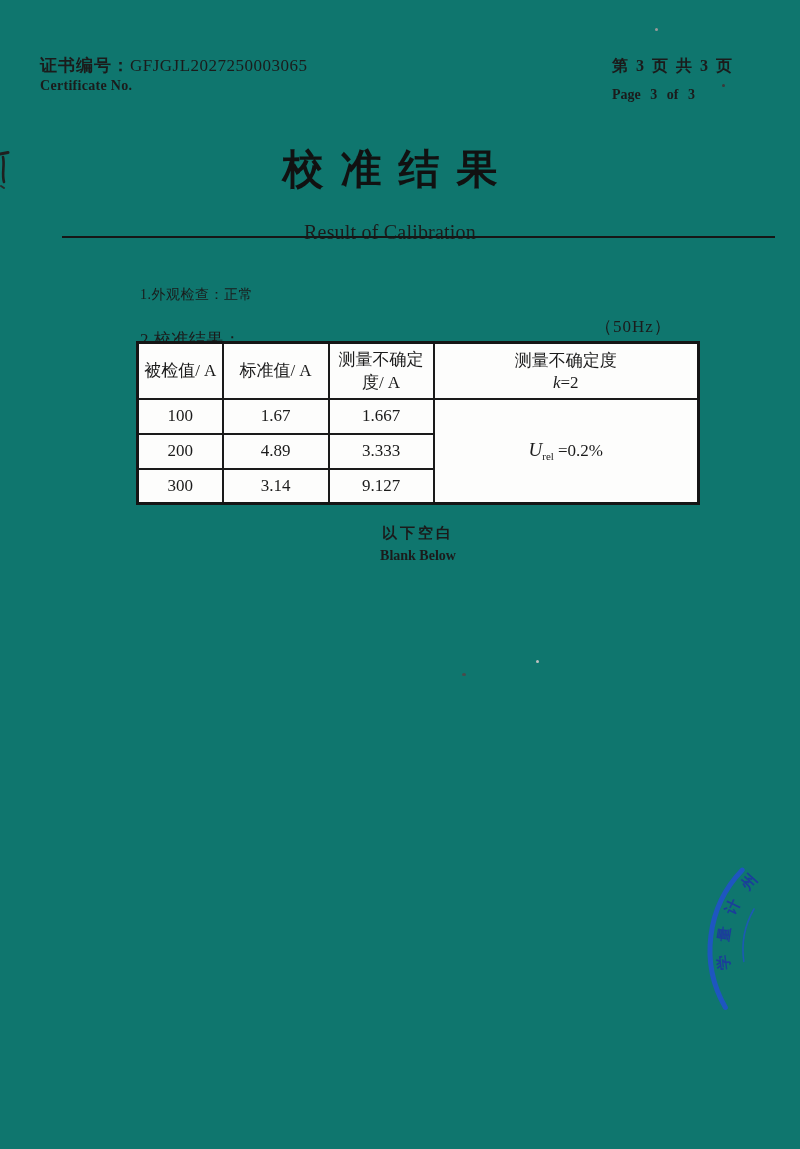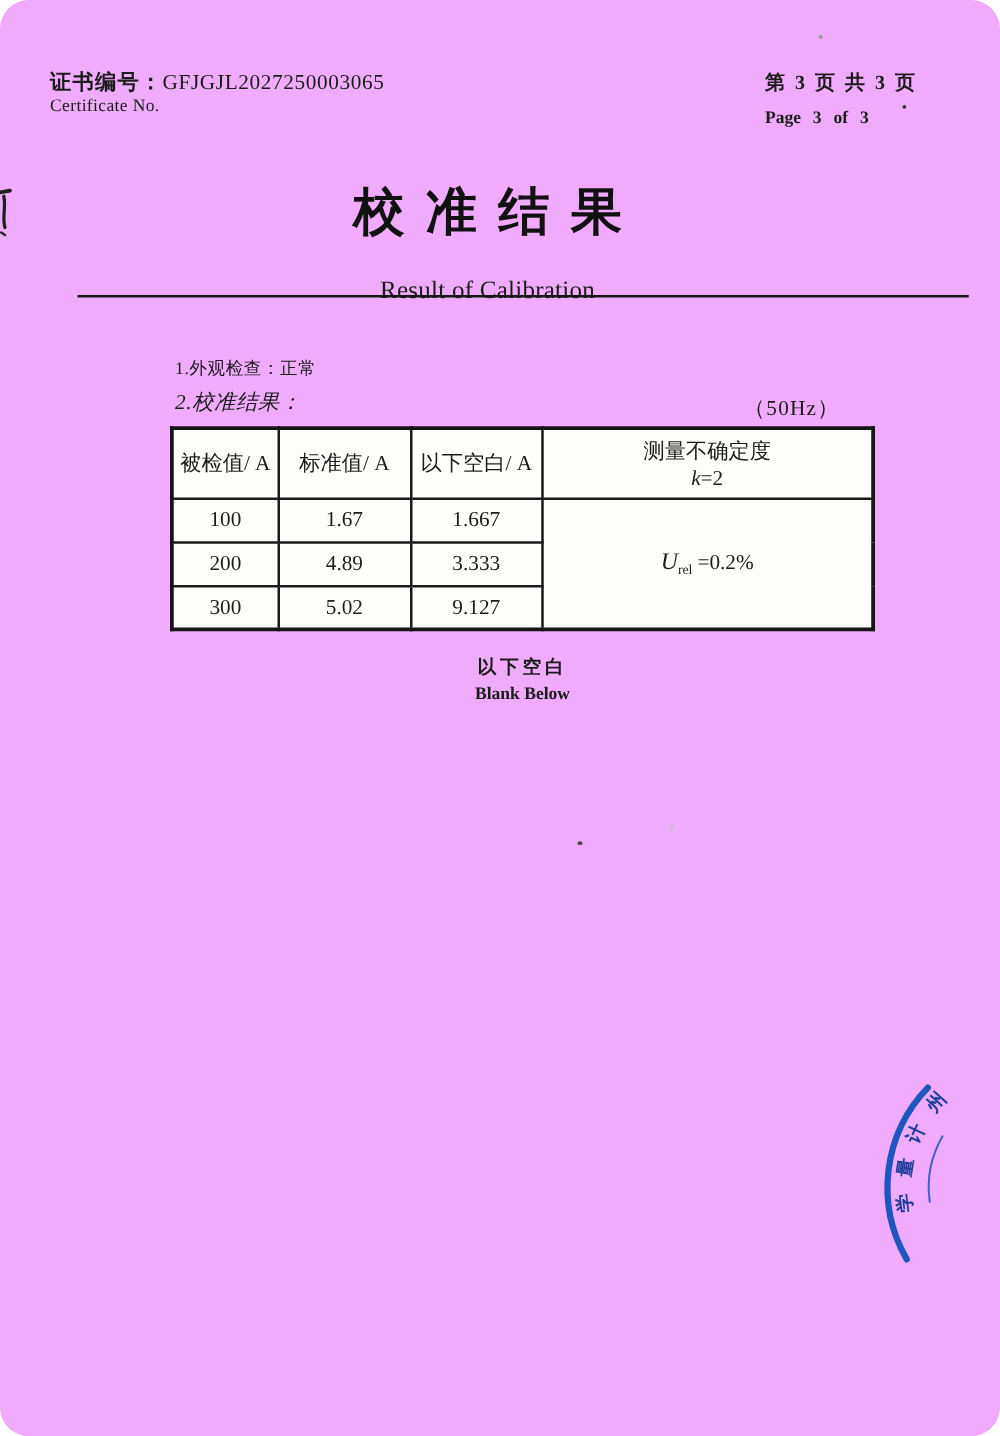--- a/index.html
+++ b/index.html
@@ -1,47 +1,46 @@
 <!DOCTYPE html>
 <html><head>
 <meta charset="utf-8">
 <style>
   html,body{margin:0;padding:0;}
   body{background:#ffffff;}
   .page{
     position:relative;
     width:800px;
     height:1149px;
-    background:#f0abfc;
+    background:#0f766e;
     overflow:hidden;
     font-family:"Liberation Serif","DejaVu Serif",serif;
     color:#1b1b1b;
-    border-radius:23px;
   }
   
   .header-left{position:absolute;left:40px;top:54px;}
   .cert-line{font-size:17px;white-space:nowrap;}
   .cert-label-zh{font-weight:700;font-size:17px;letter-spacing:1px;}
   .cert-no{font-size:17px;letter-spacing:0.5px;}
-  .cert-label-en{font-weight:400;font-size:14px;margin-top:1px;letter-spacing:0.3px;}
+  .cert-label-en{font-weight:700;font-size:14px;margin-top:1px;letter-spacing:0.3px;}
   .header-right{position:absolute;left:612px;top:56px;width:140px;}
   .page-info-zh{font-size:16px;font-weight:700;letter-spacing:2px;white-space:nowrap;}
   .page-info-en{font-size:14px;font-weight:700;margin-top:10px;word-spacing:6px;}
   
   .title-block{position:absolute;left:0;top:142px;width:780px;text-align:center;}
   .title-zh{
     margin:0;font-size:41px;font-weight:700;letter-spacing:17px;
     padding-left:17px; 
     color:#111;
   }
   .title-en{font-size:20px;font-weight:400;margin-top:24px;letter-spacing:0.2px;}
   .rule{position:absolute;left:62px;top:236px;width:713px;height:2px;background:#161616;}
   
   .item1{position:absolute;left:140px;top:286px;font-size:14px;letter-spacing:0.5px;}
-  .item2{position:absolute;left:140px;top:310px;font-size:17px;letter-spacing:0.5px;font-style:italic;}
+  .item2{position:absolute;left:140px;top:328px;font-size:17px;letter-spacing:0.5px;}
   .freq{position:absolute;left:595px;top:315px;font-size:17px;letter-spacing:1px;}
   
   .cal-table{
     position:absolute;left:136px;top:341px;
     border-collapse:collapse;table-layout:fixed;width:561px;
   }
   .cal-table th,.cal-table td{
     border:2px solid #1a1a1a;
     text-align:center;vertical-align:middle;
     font-size:17px;font-weight:400;padding:0;
@@ -102,21 +101,21 @@
     <colgroup>
       <col style="width:85px">
         <col style="width:106px">
         <col style="width:105px">
         <col style="width:265px">
     </colgroup>
     <thead>
       <tr>
         <th>被检值/ A</th>
         <th>标准值/ A</th>
-        <th>以下空白/ A</th>
+        <th>测量不确定度/ A</th>
         <th>
           <div>测量不确定度</div>
           <div class="hdr-line2"><i>k</i><span>=2</span></div>
         </th>
       </tr>
     </thead>
     <tbody>
       <tr>
         <td>100</td>
         <td>1.67</td>
@@ -125,21 +124,21 @@
           <i>U</i><sub>rel</sub><span class="u-val">=0.2%</span>
         </td>
       </tr>
       <tr>
         <td>200</td>
         <td>4.89</td>
         <td>3.333</td>
       </tr>
       <tr>
         <td>300</td>
-        <td>5.02</td>
+        <td>3.14</td>
         <td>9.127</td>
       </tr>
     </tbody>
   </table>
 
   <div class="blank-note">
     <div class="blank-zh">以下空白</div>
     <div class="blank-en">Blank Below</div>
   </div>
 

